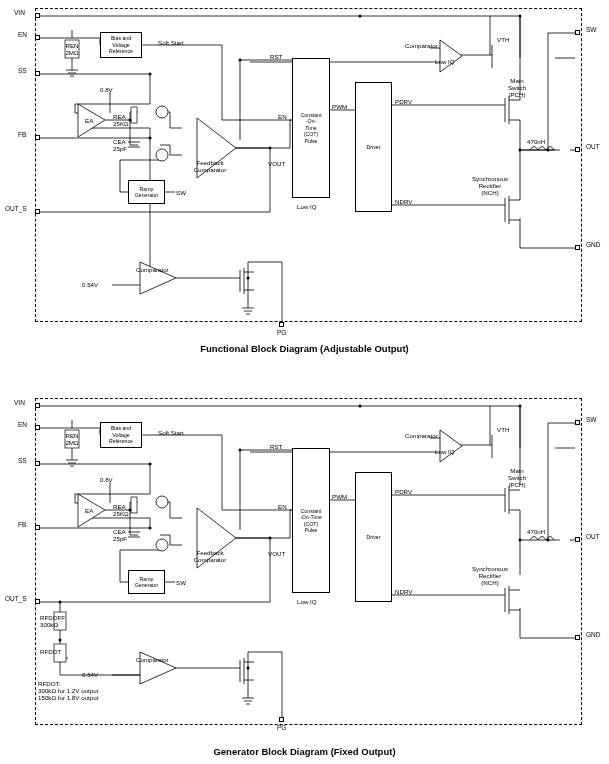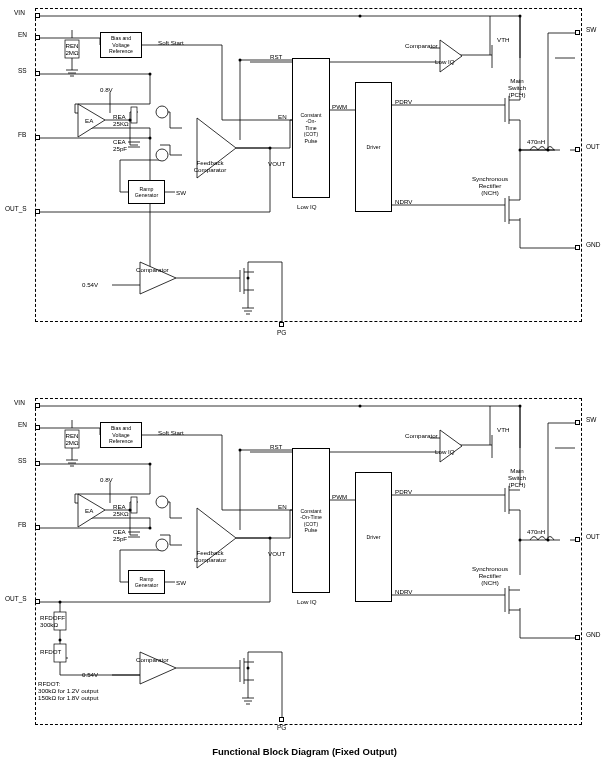--- a/index.html
+++ b/index.html
@@ -259,20 +259,21 @@
     <div class="lbl c" style="left:497px;top:77px;width:40px;">Main
 Switch
 (PCH)</div>
     <div class="lbl c" style="left:455px;top:175px;width:70px;">Synchronous
 Rectifier
 (NCH)</div>
     <div class="lbl" style="left:527px;top:138px;">470nH</div>
     <div class="lbl" style="left:136px;top:266px;">Comparator</div>
     <div class="lbl" style="left:82px;top:281px;">0.54V</div>
 
+    <div class="cap" style="top:343px;">Functional Block Diagram (Adjustable Output)</div>
   </div>
 
   <div class="diagram" id="fig2" style="top:390px;width:609px;height:374px;">
 
     <div class="dbox" style="left:35px;top:8px;width:545px;height:325px;"></div>
 
     <svg width="609" height="374">
       <g stroke="#000" stroke-width="0.8" fill="none">
         <line x1="40" y1="16" x2="360" y2="16"></line>
         <line x1="40" y1="38" x2="100" y2="38"></line>
@@ -471,16 +472,16 @@
     <div class="lbl" style="left:527px;top:138px;">470nH</div>
     <div class="lbl" style="left:136px;top:266px;">Comparator</div>
     <div class="lbl" style="left:82px;top:281px;">0.54V</div>
     <div class="lbl" style="left:40px;top:224px;">RFDOFF
 300kΩ</div>
     <div class="lbl" style="left:40px;top:258px;">RFDOT</div>
     <div class="lbl" style="left:38px;top:290px;">RFDOT:
 300kΩ for 1.2V output
 150kΩ for 1.8V output</div>
 
-    <div class="cap" style="top:356px;">Functional Block Diagram (Fixed Output)</div>
+    <div class="cap" style="top:356px;">Generator Block Diagram (Fixed Output)</div>
   </div>
 
 </div>
 
 </body></html>

